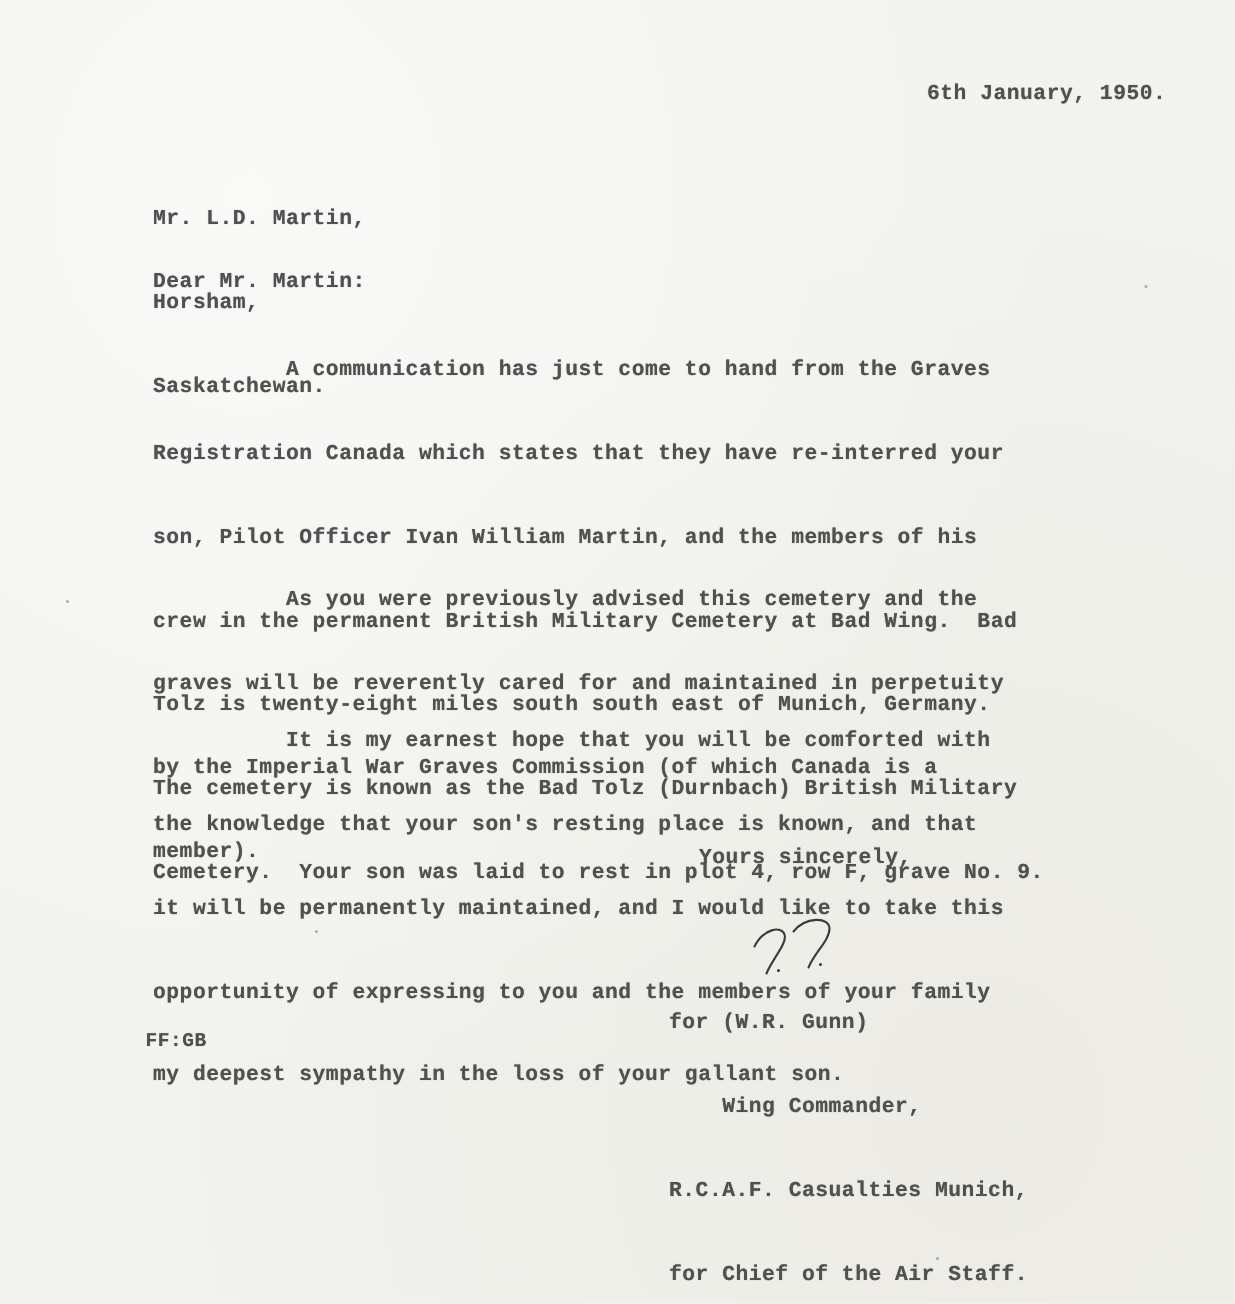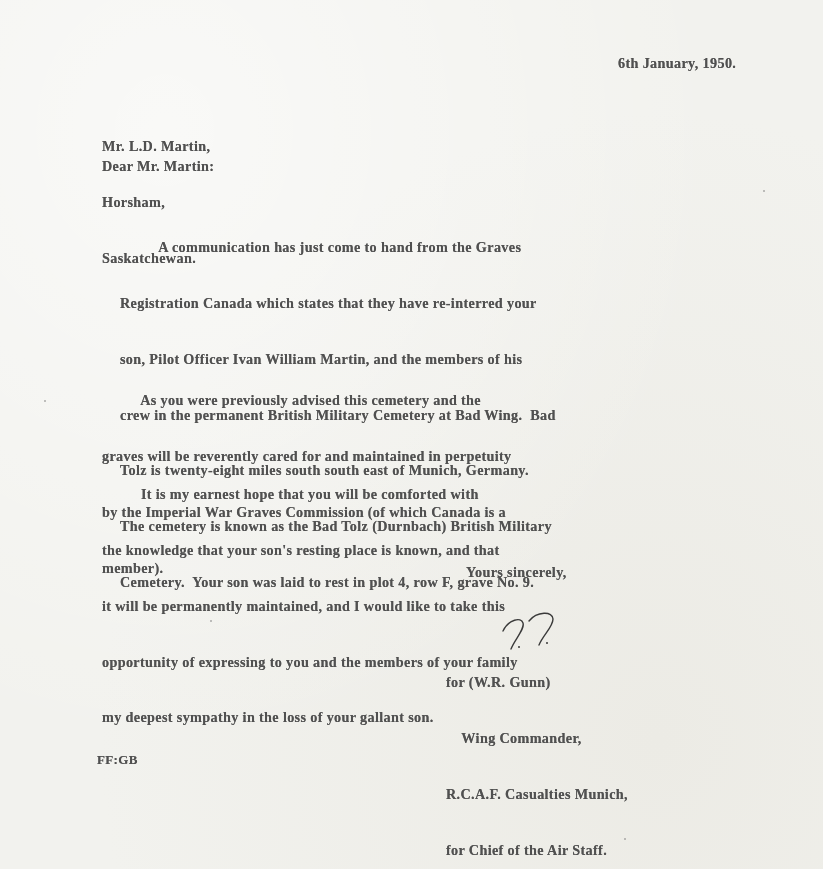--- a/index.html
+++ b/index.html
@@ -15,21 +15,20 @@
       font-family: "Liberation Mono", "DejaVu Sans Mono", monospace;
       color: #4a4a4a;
     }
     .page {
       position: absolute;
       inset: 0;
       background:
         radial-gradient(ellipse at 20% 15%, rgba(255,255,255,0.55), rgba(255,255,255,0) 60%),
         radial-gradient(ellipse at 80% 85%, rgba(230,228,220,0.5), rgba(230,228,220,0) 60%),
         #f2f2ee;
-      font-family: Liberation Serif, serif;
     }
     .typed {
       position: absolute;
       font-size: 14.2px;
       line-height: 18.6px;
       font-weight: bold;
       letter-spacing: 0.35px;
       white-space: pre;
       color: #505050;
       text-shadow: 0 0 0.6px rgba(60,60,60,0.6);
@@ -37,28 +36,28 @@
     .date {
       left: 618px;
       top: 54px;
     }
     .address {
       left: 102px;
       top: 100px;
     }
     .salutation {
       left: 102px;
-      top: 157px;
+      top: 179px;
     }
-    .para1 { left: 102px; top: 201px; margin-left: 18px; }
+    .para1 { left: 102px; top: 201px; }
     .para2 { left: 102px; top: 354px; }
     .para3 { left: 102px; top: 448px; }
     .closing { left: 466px; top: 563px; }
     .sig-block { left: 446px; top: 636px; }
-    .ref { left: 97px; top: 751px; font-size: 13px; }
+    .ref { left: 97px; top: 685px; font-size: 13px; }
     .line { display: block; }
     .signature {
       position: absolute;
       left: 497px;
       top: 609px;
       width: 80px;
       height: 45px;
     }
     .speck {
       position: absolute;

